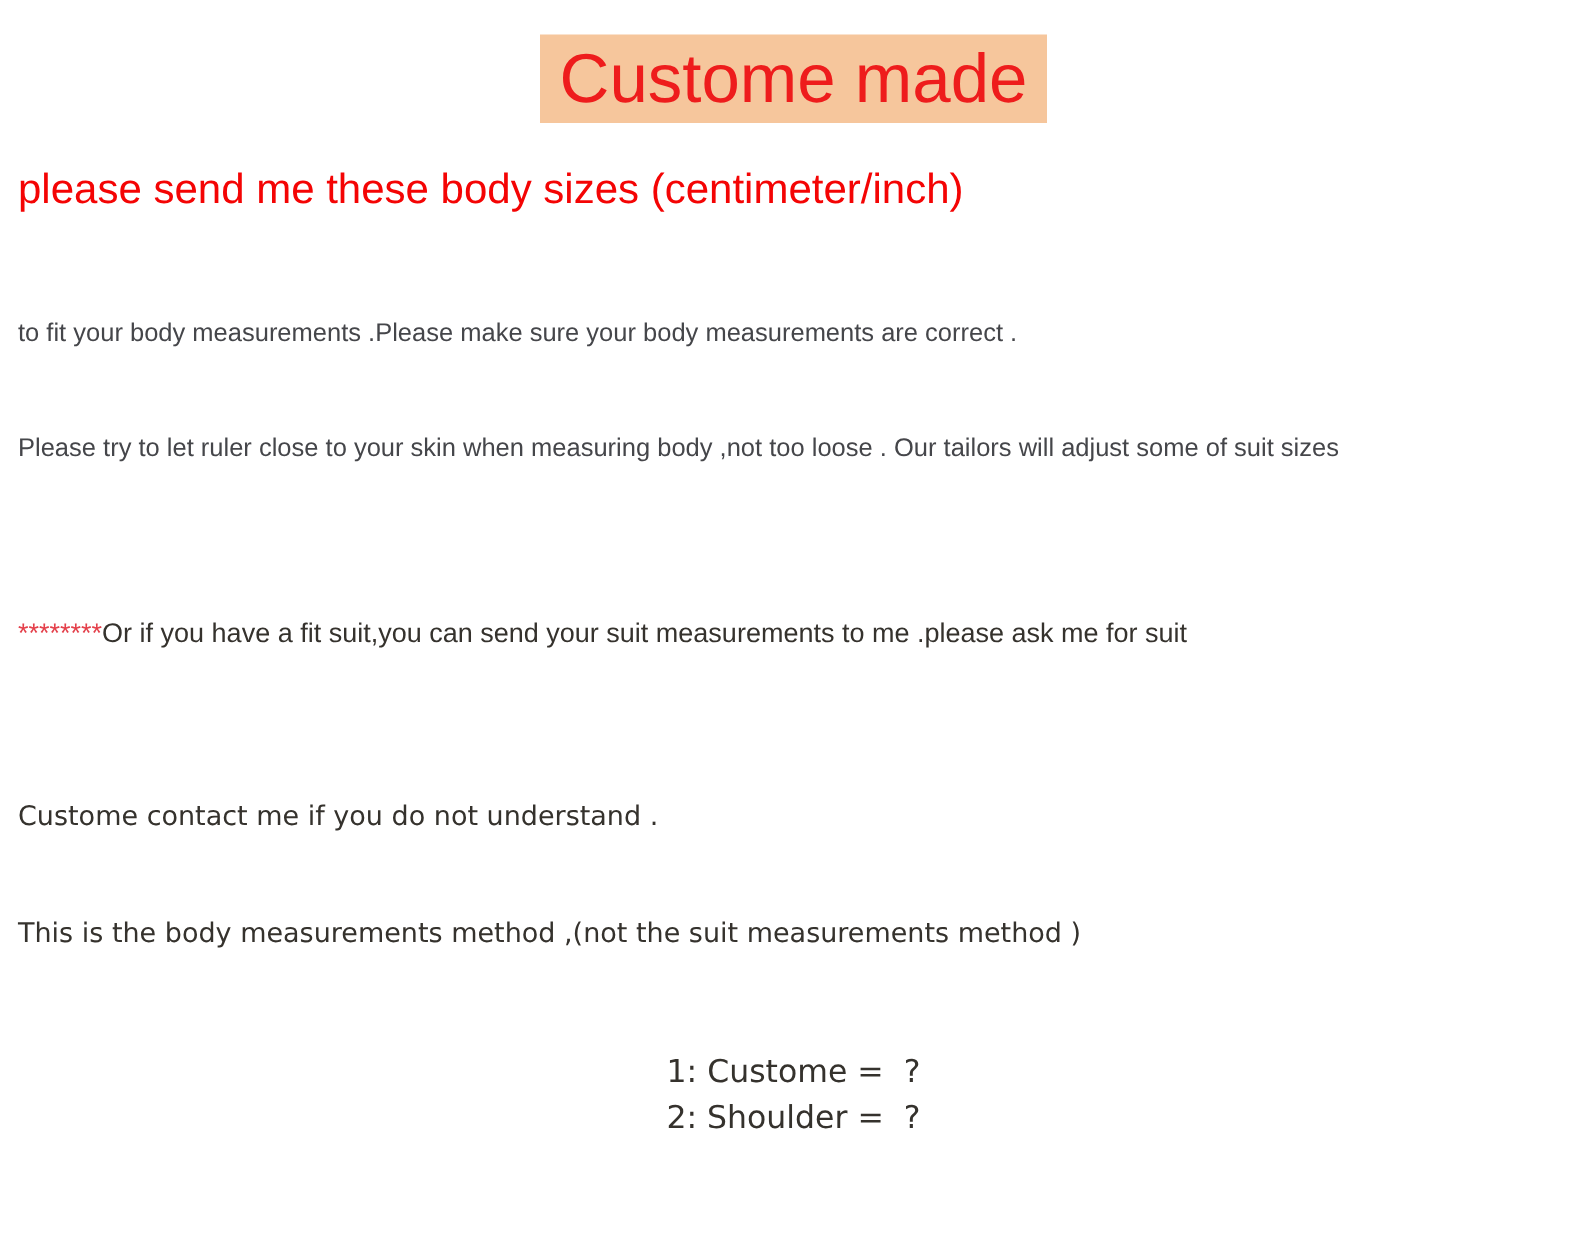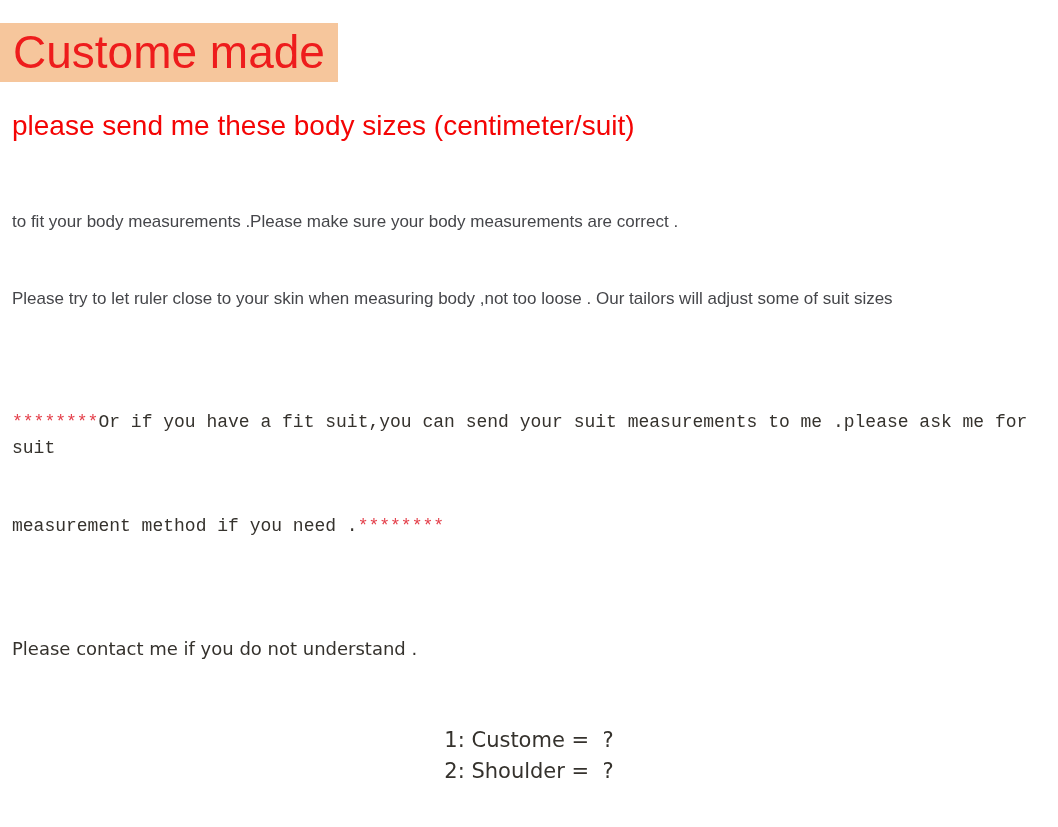--- a/index.html
+++ b/index.html
@@ -9,20 +9,21 @@
     --asterisk-red:#e4404b;
     --intro-text:#45464a;
     --body-text:#35322d;
   }
   *{margin:0;padding:0;box-sizing:border-box;}
   html,body{width:1058px;height:827px;background:#ffffff;overflow:hidden;}
   body{font-family:"Liberation Sans", sans-serif;}
 
   .title-wrap{
     margin-top:23px;
+    text-align:center;
   }
   .title-badge{
     display:inline-block;
     background:var(--title-bg);
     color:var(--title-text);
     font-size:46px;
     line-height:59px;
     padding:0 13px;
     font-family:"Liberation Sans", sans-serif;
   }
@@ -40,21 +41,21 @@
     margin:16px 0 0 12px;
     color:var(--intro-text);
     font-size:17px;
     line-height:25.5px;
     white-space:pre-wrap;
     font-family:"Liberation Sans", sans-serif;
   }
 
   .suit-note{
     margin:20px 0 0 12px;
-    font-family:Liberation Mono, monospace;
+    font-family:Liberation Sans, sans-serif;
     font-size:18px;
     line-height:26px;
     color:var(--body-text);
     white-space:pre-wrap;
   }
   .suit-note .asterisks{
     color:var(--asterisk-red);
   }
 
   .contact{
@@ -78,33 +79,33 @@
     white-space:pre-wrap;
   }
 </style>
 </head>
 <body>
 
 <div class="title-wrap">
   <span class="title-badge">Custome made</span>
 </div>
 
-<h2 class="section-heading">please send me these body sizes (centimeter/suit)</h2>
+<h2 class="section-heading">please send me these body sizes (centimeter/inch)</h2>
 
 <div class="intro">
   <div>to fit your body measurements .Please make sure your body measurements are correct .</div>
   <div>Please try to let ruler close to your skin when measuring body ,not too loose . Our tailors will adjust some of suit sizes</div>
 </div>
 
 <div class="suit-note">
   <div><span class="asterisks">********</span><span>Or if you have a fit suit,you can send your suit measurements to me .please ask me for suit</span></div>
-  <div><span>measurement method if you need .</span><span class="asterisks">********</span></div>
 </div>
 
 <div class="contact">
-  <div>Please contact me if you do not understand .</div>
+  <div>Custome contact me if you do not understand .</div>
+  <div>This is the body measurements method ,(not the suit measurements method )</div>
 </div>
 
 <div class="measurements">
   <div class="measurement-item">1: Custome =  ?</div>
   <div class="measurement-item">2: Shoulder =  ?</div>
 
 </div>
 
 </body></html>

